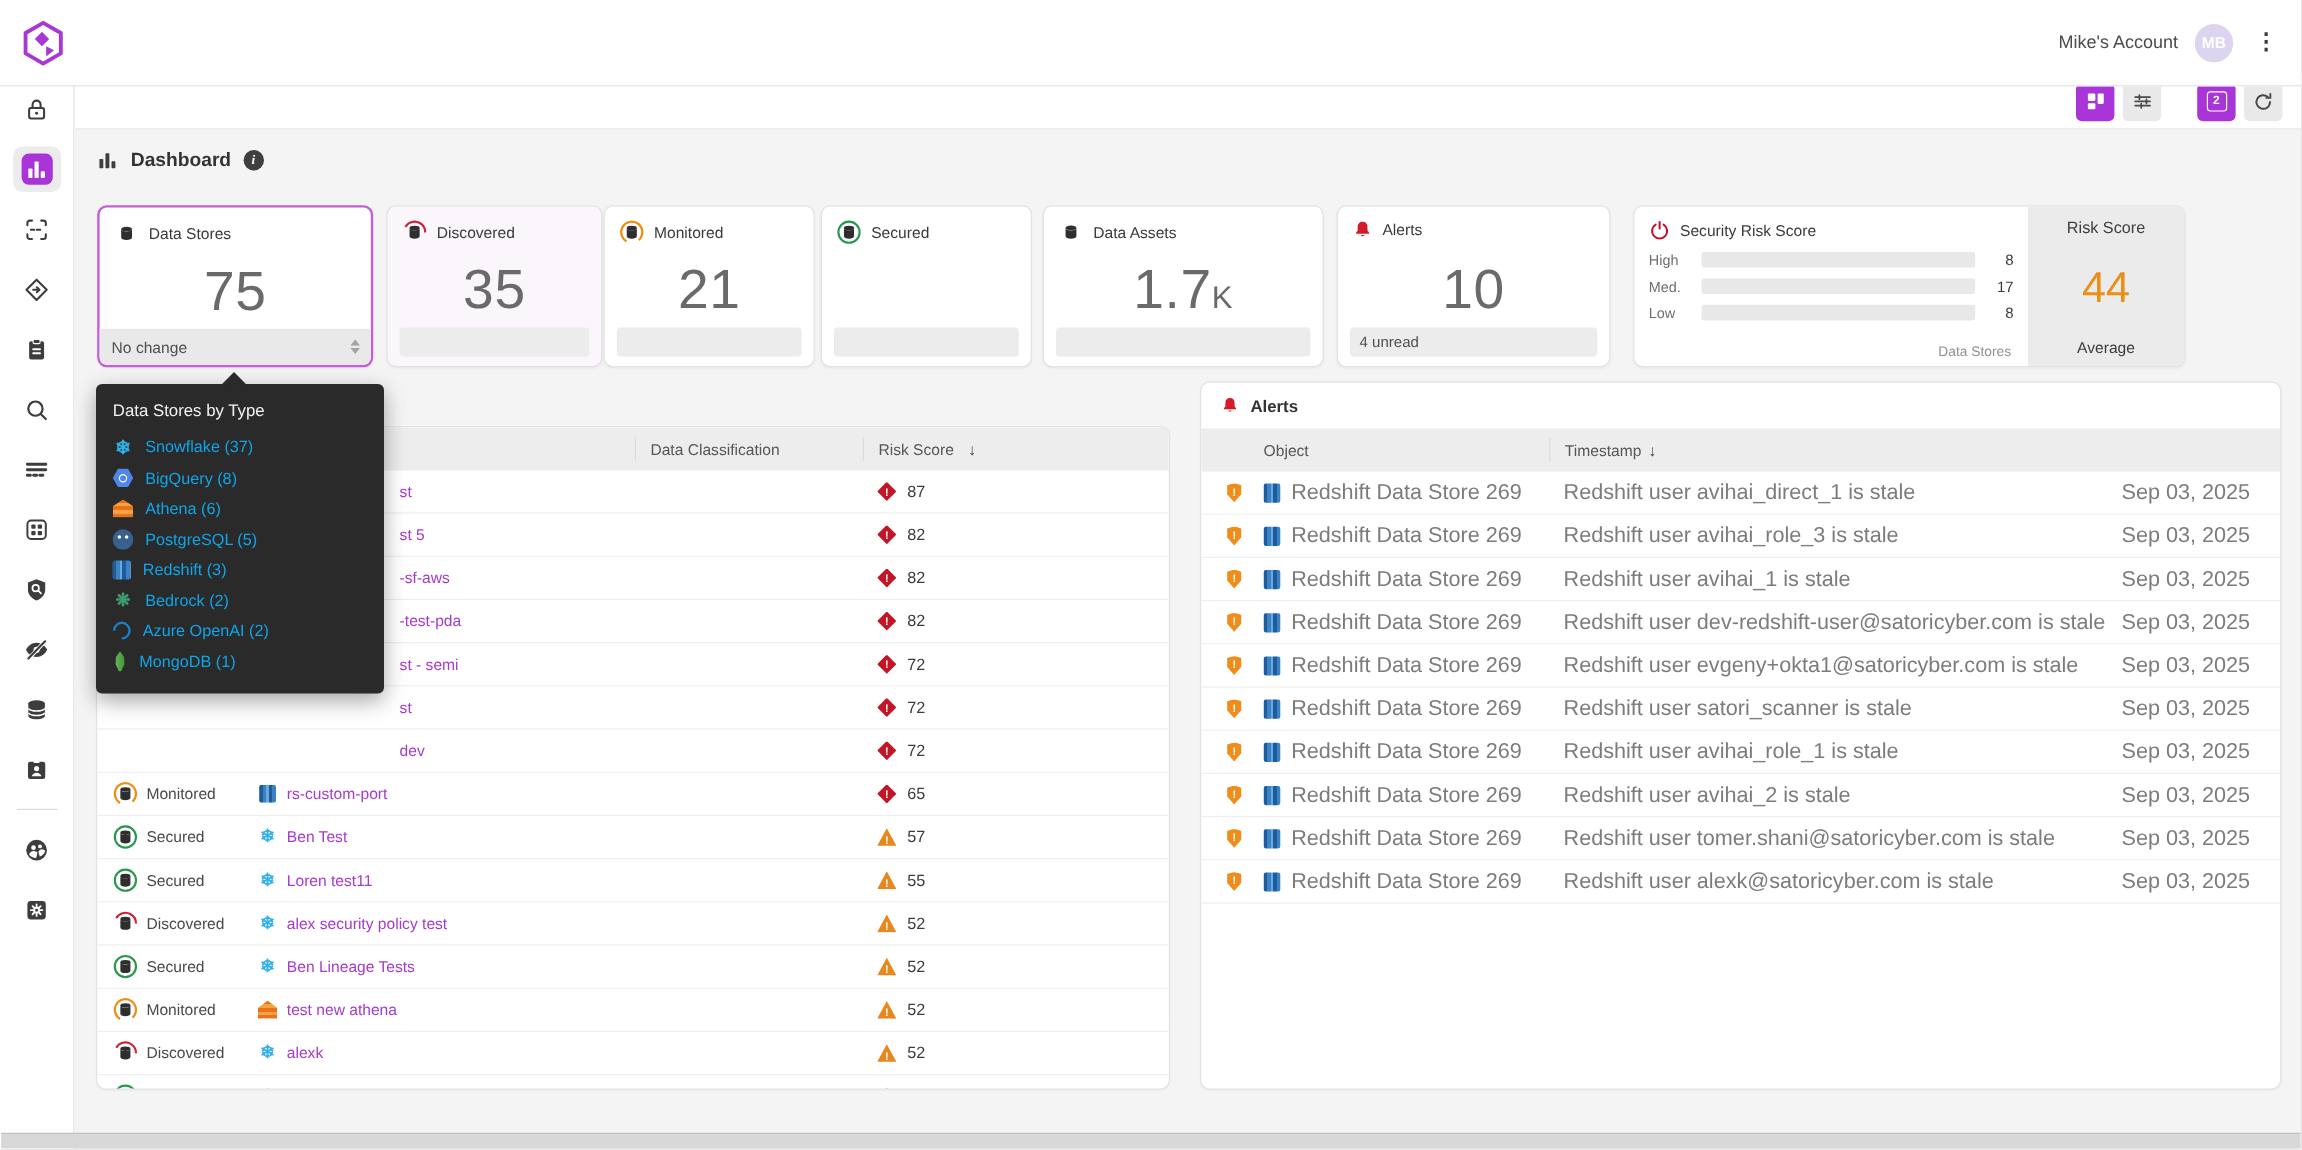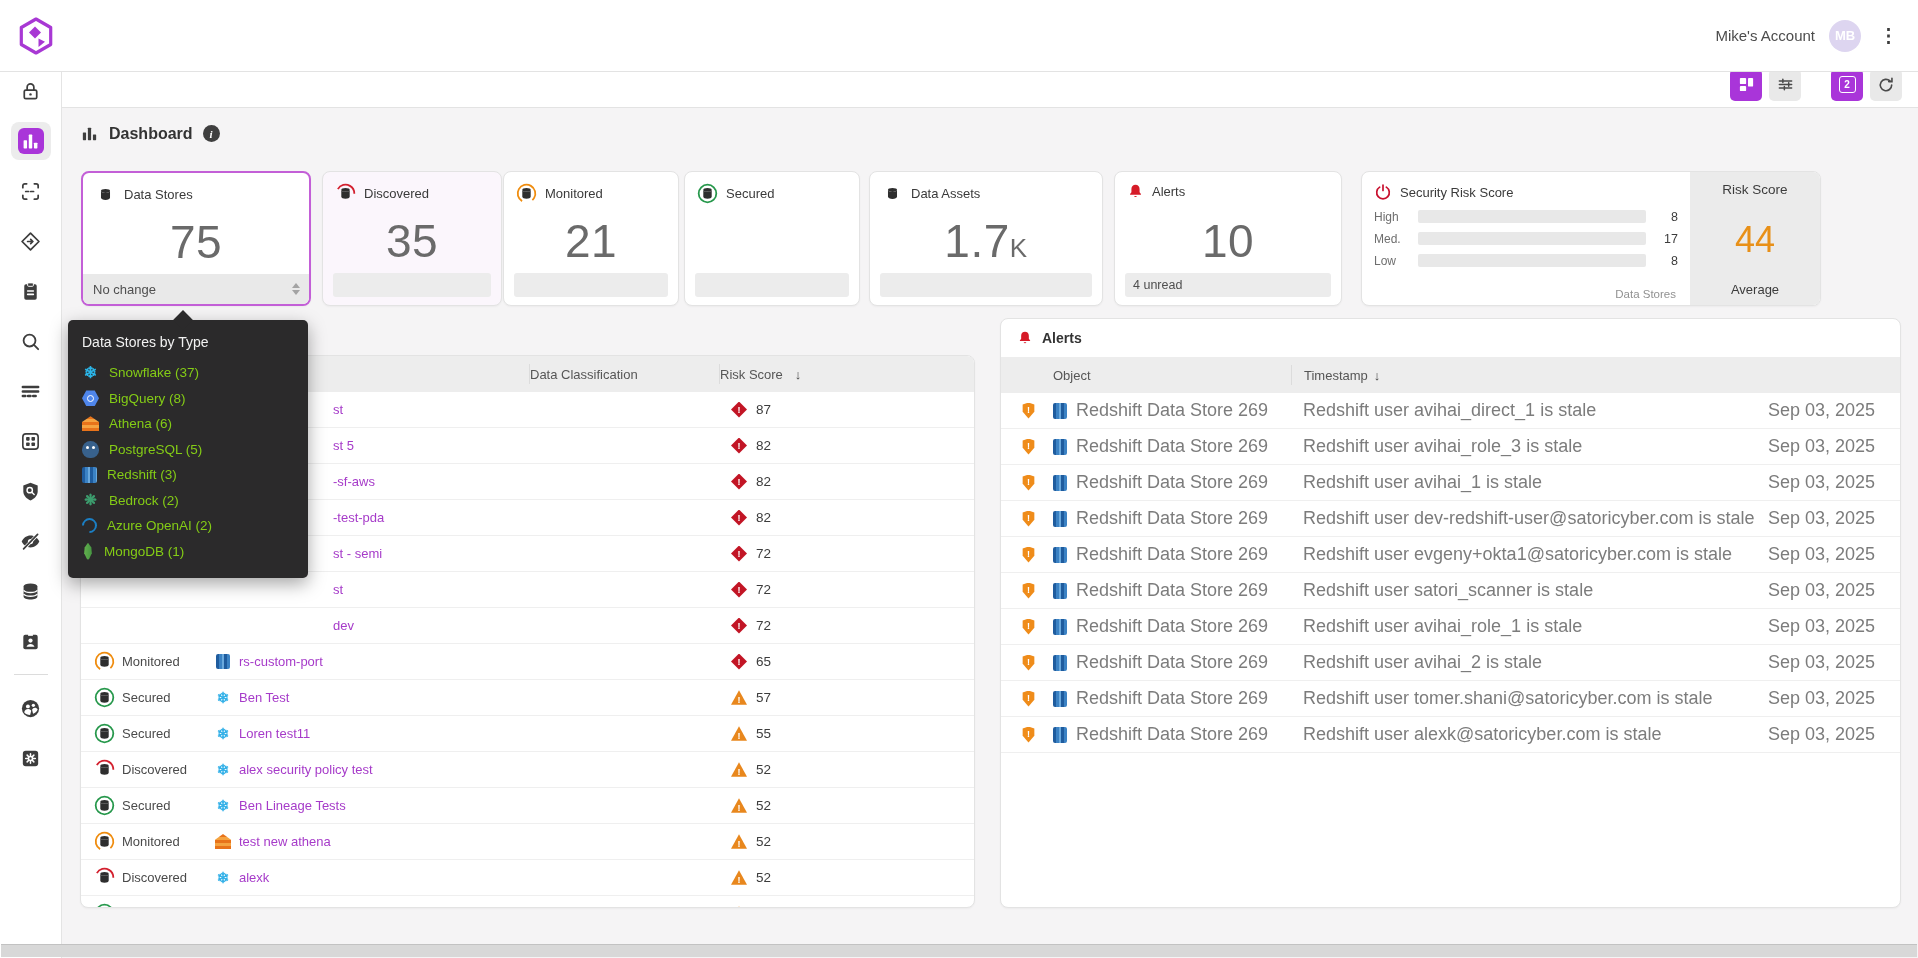--- a/index.html
+++ b/index.html
@@ -78,21 +78,21 @@
   .type-icon{display:none;width:16px;height:16px;flex:none;position:relative}
   .type-icon.snowflake{display:inline-flex;align-items:center;justify-content:center}
   .type-icon.snowflake::before{content:"❄";color:#35b1e8;font-size:15px;font-weight:700;line-height:1}
   .type-icon.redshift{display:inline-block;background:repeating-linear-gradient(90deg,#1f5c9e 0 3px,#3b82c4 3px 6px,#6aa9dd 6px 8px);border-radius:2px;height:15px;width:14px;margin:0 1px}
   .type-icon.athena{display:inline-block;background:repeating-linear-gradient(0deg,#e8731a 0 3px,#f5a340 3px 6px);clip-path:polygon(50% 0,100% 38%,100% 100%,0 100%,0 38%);height:15px}
   
   .panel{position:absolute;background:#fff;border:1px solid #e3e3e3;border-radius:8px;box-sizing:border-box;overflow:hidden;box-shadow:0 1px 2px rgba(0,0,0,.04)}
   #left-panel{left:18px;top:247px;width:895px;height:553px}
   .lt-head,.lt-row{display:grid;grid-template-columns:122px 326px 190px 1fr;align-items:center;height:36px;box-sizing:border-box}
   .lt-head{background:#ededed;color:#565656;font-size:13px;height:36px}
-  .lt-head>div{display:flex;align-items:center;gap:6px;height:20px}
+  .lt-head>div{padding-left:12px;display:flex;align-items:center;gap:6px;height:20px}
   .lt-head>div:nth-child(n+2){border-left:1px solid #dcdcdc}
   .sortable::after{content:"↓";font-size:13px;color:#444;margin-left:6px}
   .lt-row{border-bottom:1px solid #efefef;font-size:13px;cursor:pointer}
   .lt-status{display:flex;align-items:center;gap:7px;padding-left:13px;color:#4a4a4a}
   .lt-name{display:flex;align-items:center;gap:8px;padding-left:12px;overflow:hidden;white-space:nowrap}
   .lt-name a{color:#a63bc9;text-decoration:none}
   .lt-name.clipped{padding-left:130px}
   .dots{display:flex;align-items:center;gap:6px;padding-left:7px}
   .dot{width:11px;height:14px;border-radius:50%;display:block}
   .lt-risk{display:flex;align-items:center;gap:9px;padding-left:12px;color:#3c3c3c;font-size:13.5px}
@@ -111,25 +111,25 @@
   .al-head>div:nth-child(n+3){border-left:1px solid #dcdcdc}
   .al-row{border-bottom:1px solid #efefef;font-size:18px;color:#7c7c7c;cursor:pointer}
   .al-sev{display:flex;justify-content:flex-end;padding-right:6px}
   .sev-ico{width:13px;height:16px;background:#ef8c1a;clip-path:polygon(50% 0,95% 12%,95% 58%,50% 100%,5% 58%,5% 12%);position:relative;color:#fff}
   .sev-ico::after{content:"!";position:absolute;left:0;right:0;top:2px;text-align:center;font-size:9px;font-weight:700}
   .al-obj{display:flex;align-items:center;gap:9px;padding-left:12px;white-space:nowrap}
   .obj-ico{width:14px;height:16px;background:repeating-linear-gradient(90deg,#1f5c9e 0 3px,#3b82c4 3px 6px,#6aa9dd 6px 8px);border-radius:2px;flex:none}
   .al-alert{padding-left:12px;white-space:nowrap;overflow:hidden}
   .al-time{padding-left:12px;white-space:nowrap}
   
-  .popover{position:absolute;left:6px;top:212px;width:240px;background:#2b2a2b;border-radius:5px;box-shadow:0 6px 18px rgba(0,0,0,.35);padding:12px 14px 14px;box-sizing:border-box;z-index:9}
+  .popover{position:absolute;left:18px;top:212px;width:240px;background:#2b2a2b;border-radius:5px;box-shadow:0 6px 18px rgba(0,0,0,.35);padding:12px 14px 14px;box-sizing:border-box;z-index:9}
   .popover::before{content:"";position:absolute;top:-7px;left:108px;width:14px;height:14px;background:#2b2a2b;transform:rotate(45deg)}
   .popover-title{color:#f2f2f2;font-size:14px;margin:2px 0 10px}
   .popover-item{display:flex;align-items:center;gap:10px;height:25.5px;cursor:pointer}
-  .popover-item .plabel{color:#84cc16;font-size:13.5px}
+  .popover-item .plabel{color:#0ea5e9;font-size:13.5px}
   .pi{width:17px;height:17px;flex:none;display:flex;align-items:center;justify-content:center;position:relative}
   .pi.snowflake::before{content:"❄";color:#2bb5e8;font-size:16px;font-weight:700}
   .pi.bigquery{background:#4f86ec;clip-path:polygon(25% 5%,75% 5%,100% 50%,75% 95%,25% 95%,0 50%)}
   .pi.bigquery::after{content:"";position:absolute;left:5px;top:5px;width:5px;height:5px;border:1.6px solid #fff;border-radius:50%}
   .pi.athena{background:repeating-linear-gradient(0deg,#e8731a 0 3px,#f5a340 3px 6px);clip-path:polygon(50% 0,100% 38%,100% 100%,0 100%,0 38%);height:15px}
   .pi.postgresql{background:#38618c;border-radius:50% 50% 46% 46%}
   .pi.postgresql::after{content:"";position:absolute;left:4px;top:5px;width:3px;height:3px;background:#fff;border-radius:50%;box-shadow:6px 0 0 #fff}
   .pi.redshift{background:repeating-linear-gradient(90deg,#1f5c9e 0 3px,#3b82c4 3px 6px,#6aa9dd 6px 8px);border-radius:2px;width:15px;height:16px}
   .pi.bedrock::before{content:"❋";color:#3c9d6e;font-size:15px;font-weight:700}
   .pi.azure-openai{border:2.6px solid #1b7fc4;border-radius:50%;border-left-color:transparent;transform:rotate(-45deg);width:11px;height:11px}

